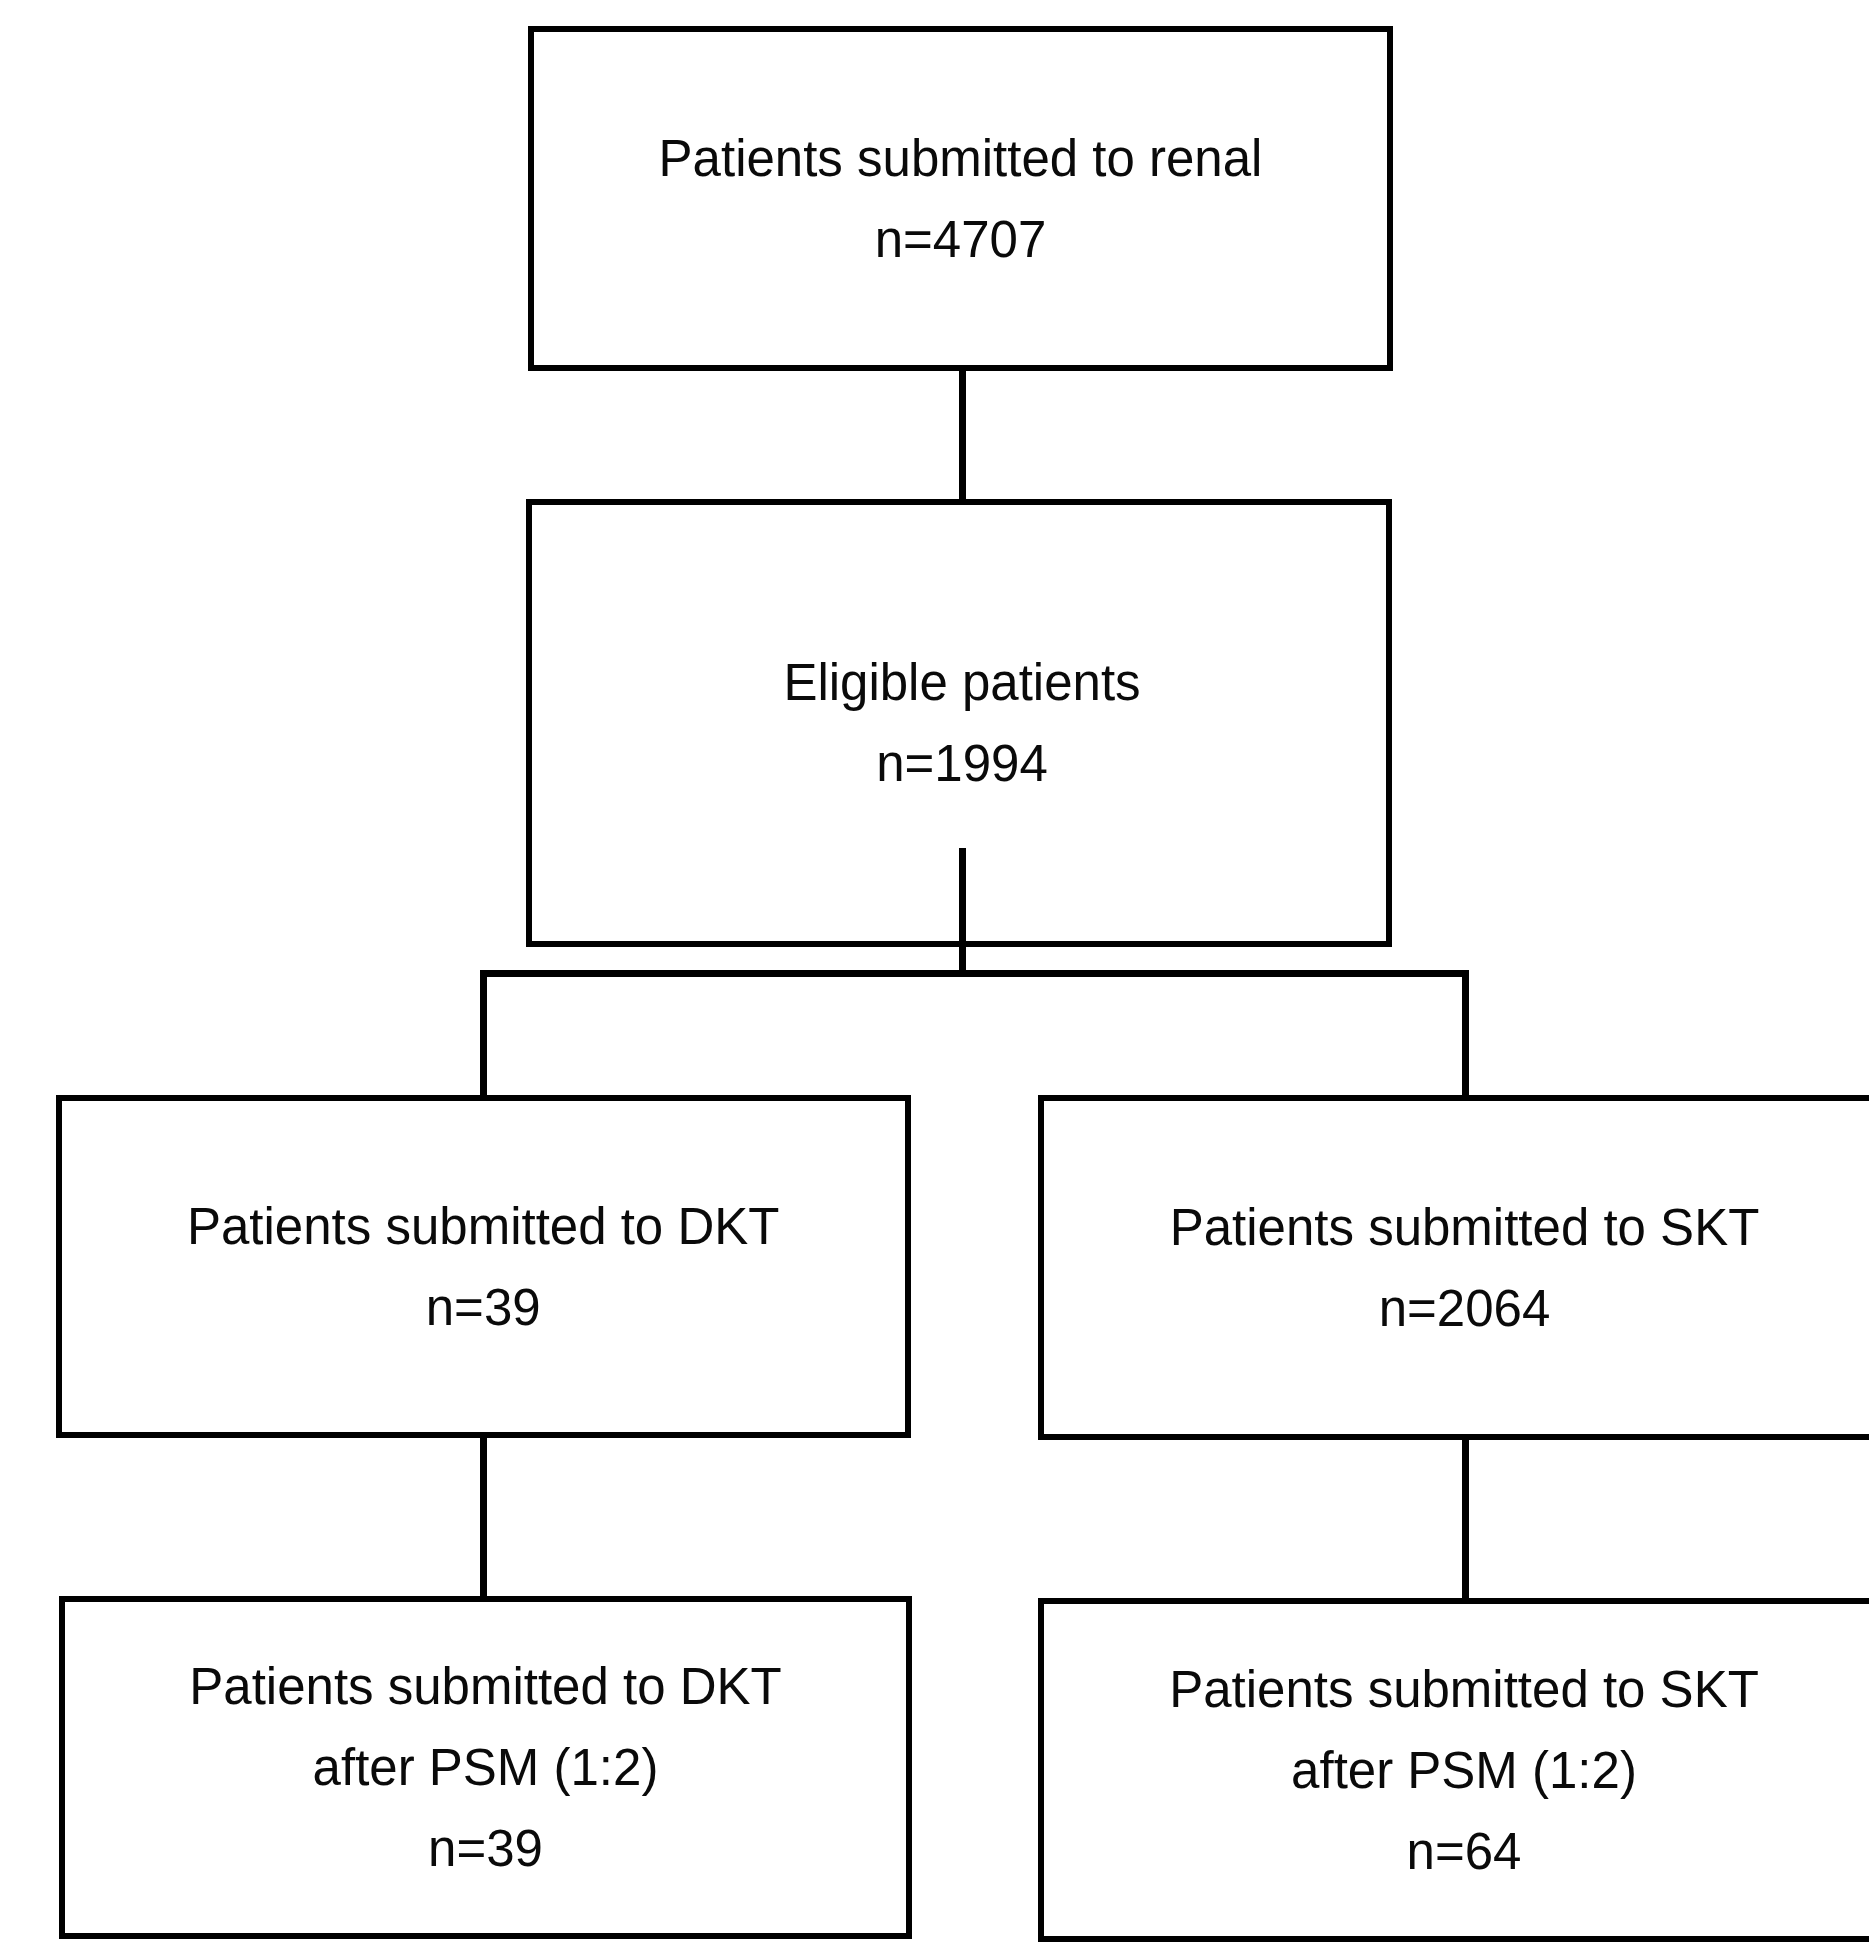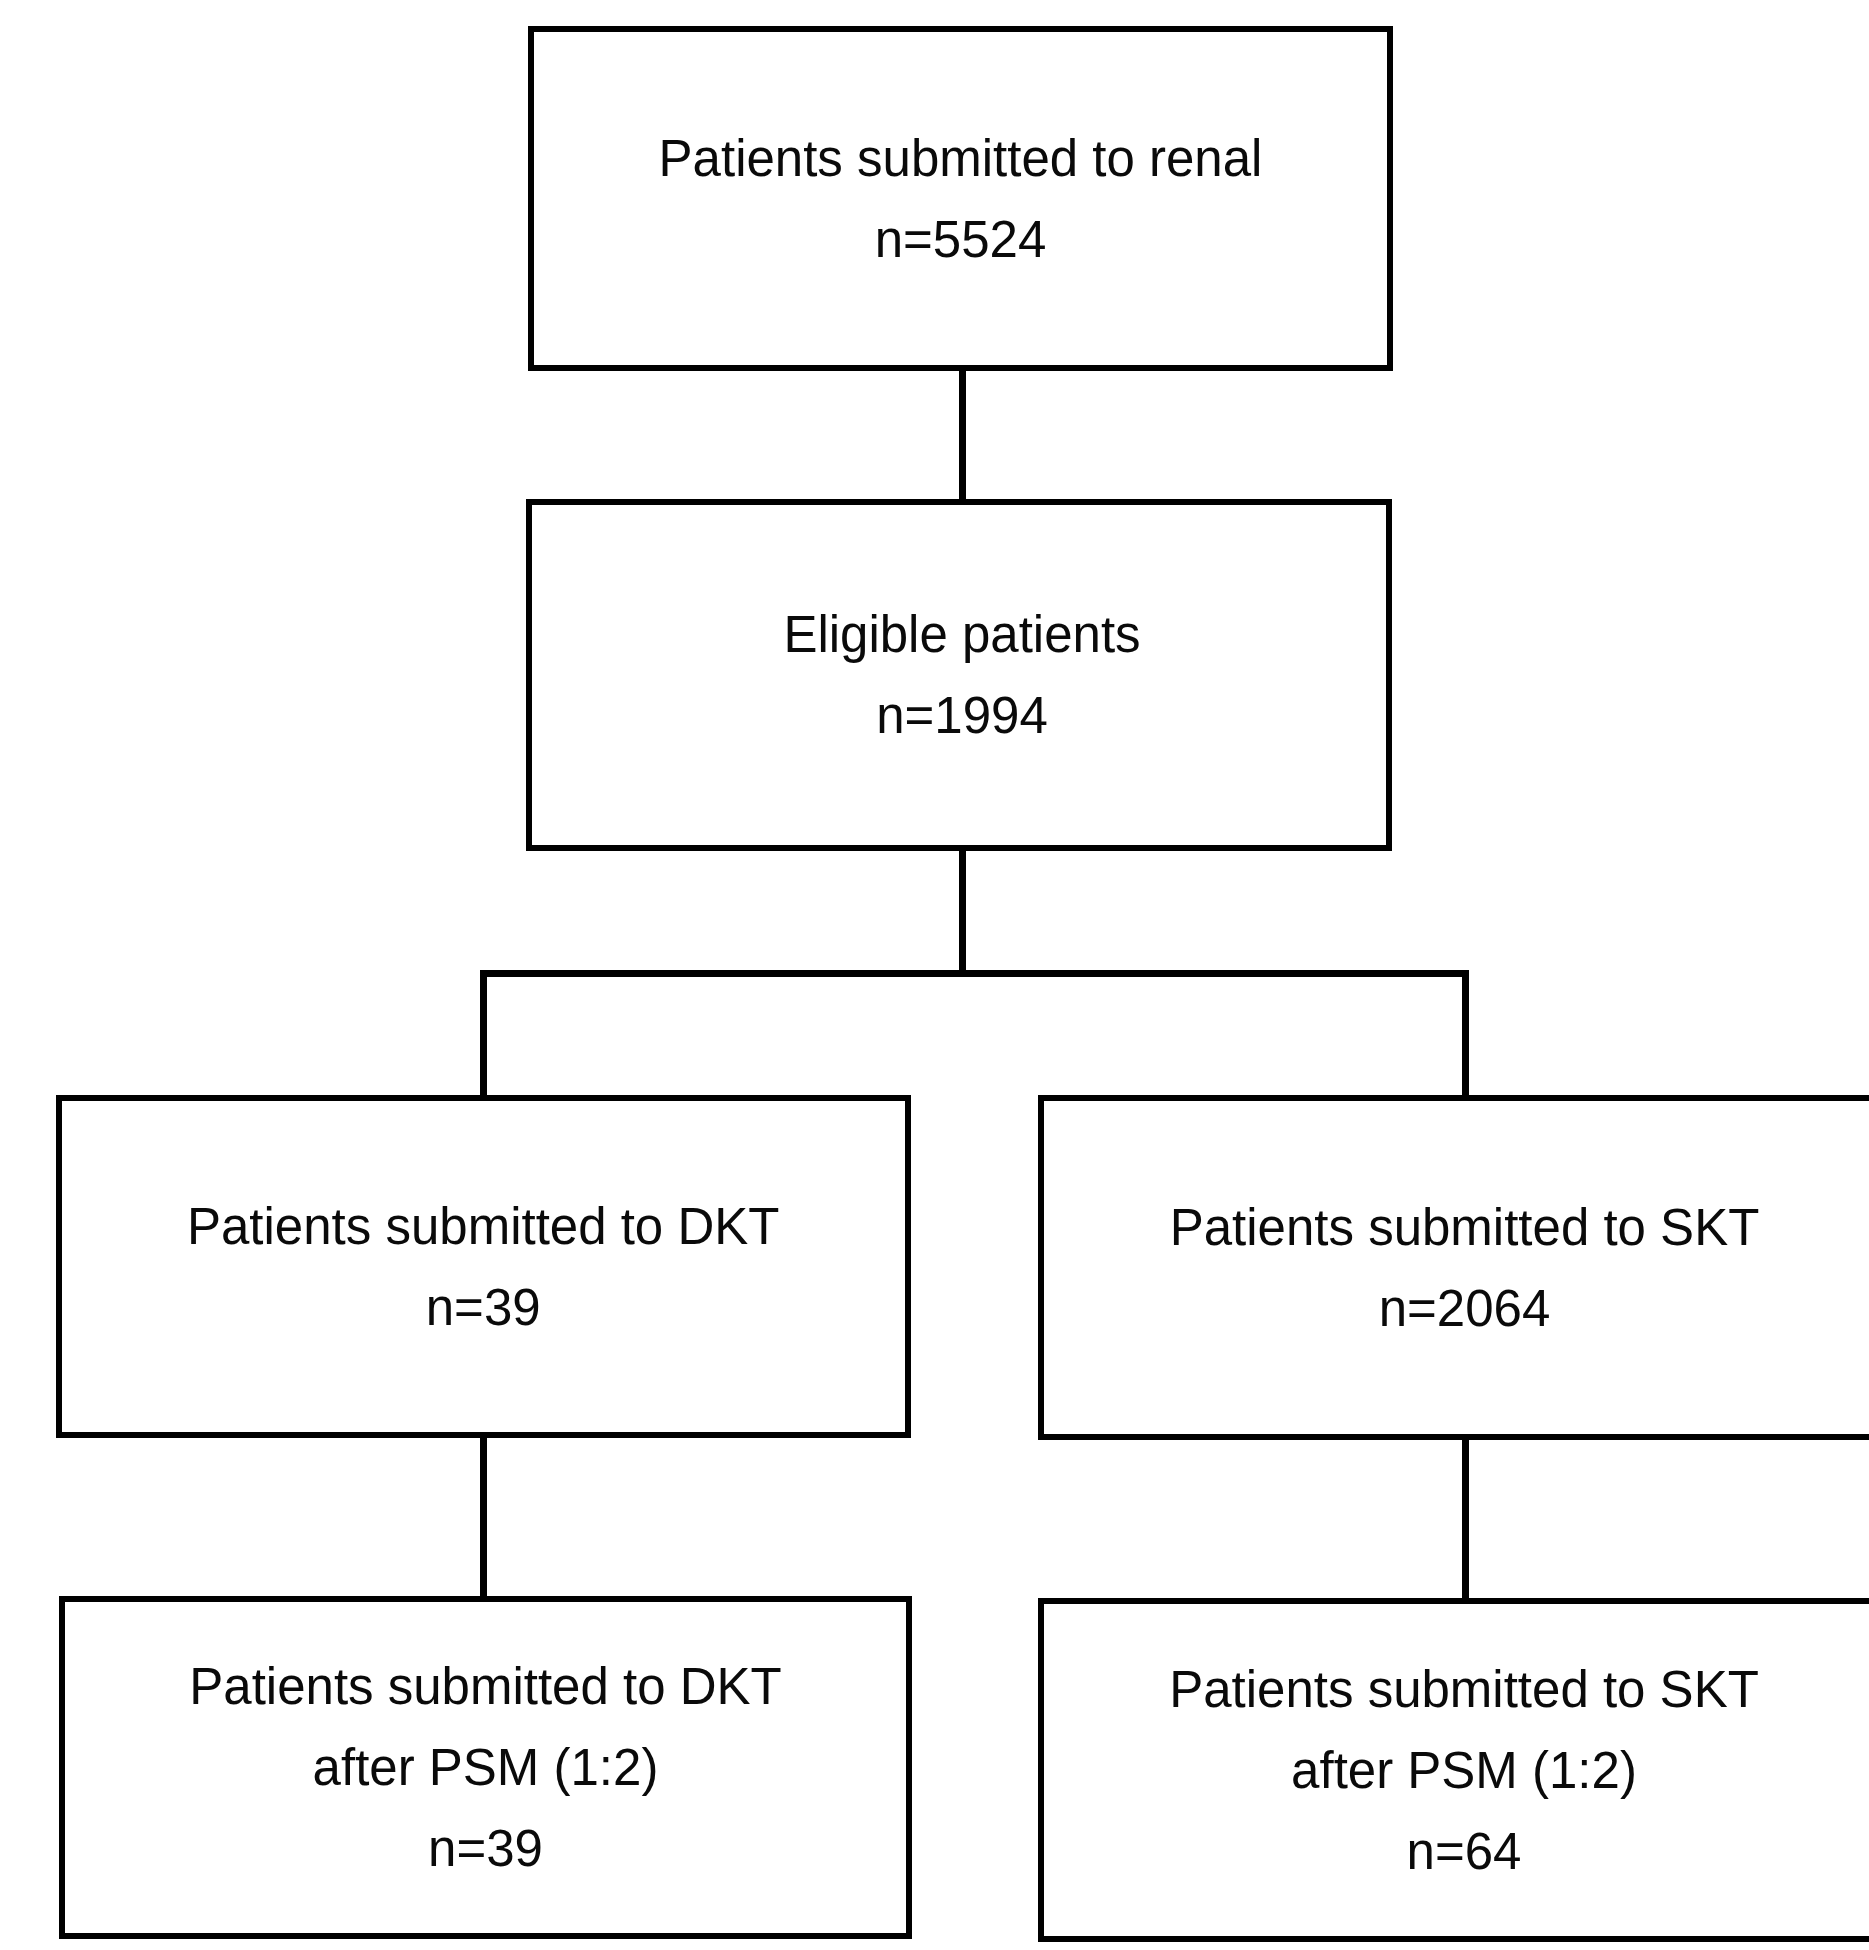--- a/index.html
+++ b/index.html
@@ -33,21 +33,21 @@
     white-space: nowrap;
     color: #0a0a0a;
   }
   .conn {
     position: absolute;
     background: #000000;
   }
 
   
   #box-renal   { left: 487px;  top: 26px;   width: 865px; height: 345px; }
-  #box-elig    { left: 485px;  top: 499px;  width: 866px; height: 352px; padding-left: 6px; }
+  #box-elig    { left: 485px;  top: 499px;  width: 866px; height: 448px; padding-left: 6px; }
   #box-dkt     { left: 14.7px;   top: 1095px; width: 855px; height: 343px; }
   #box-skt     { left: 997px; top: 1095px; width: 853px; height: 345px; }
   #box-dktpsm  { left: 18px;   top: 1596px; width: 853px; height: 343px; }
   #box-sktpsm  { left: 997px; top: 1598px; width: 852px; height: 344px; }
 
   
   #conn-top-elig     { left: 918px; top: 368px;  width: 6.5px;    height: 134px; }
   #conn-elig-split   { left: 918px; top: 848px; width: 6.5px;    height: 129px; }
   #conn-split-h      { left: 439px;  top: 970px; width: 988px; height: 6.5px;   }
   #conn-split-dkt    { left: 439px;  top: 970px; width: 6.5px;    height: 129px; }
@@ -55,21 +55,21 @@
   #conn-dkt-dktpsm   { left: 439px;  top: 1435px; width: 6.5px;    height: 164px; }
   #conn-skt-sktpsm   { left: 1421px; top: 1437px; width: 6.5px;    height: 164px; }
 </style>
 </head>
 <body>
 
 <div class="canvas">
 
   <div class="node" id="box-renal">
     <div class="line">Patients submitted to renal</div>
-    <div class="line">n=5524</div>
+    <div class="line">n=4707</div>
   </div>
 
   <div class="node" id="box-elig">
     <div class="line">Eligible patients</div>
     <div class="line">n=1994</div>
   </div>
 
   <div class="node" id="box-dkt">
     <div class="line">Patients submitted to DKT</div>
     <div class="line">n=39</div>

